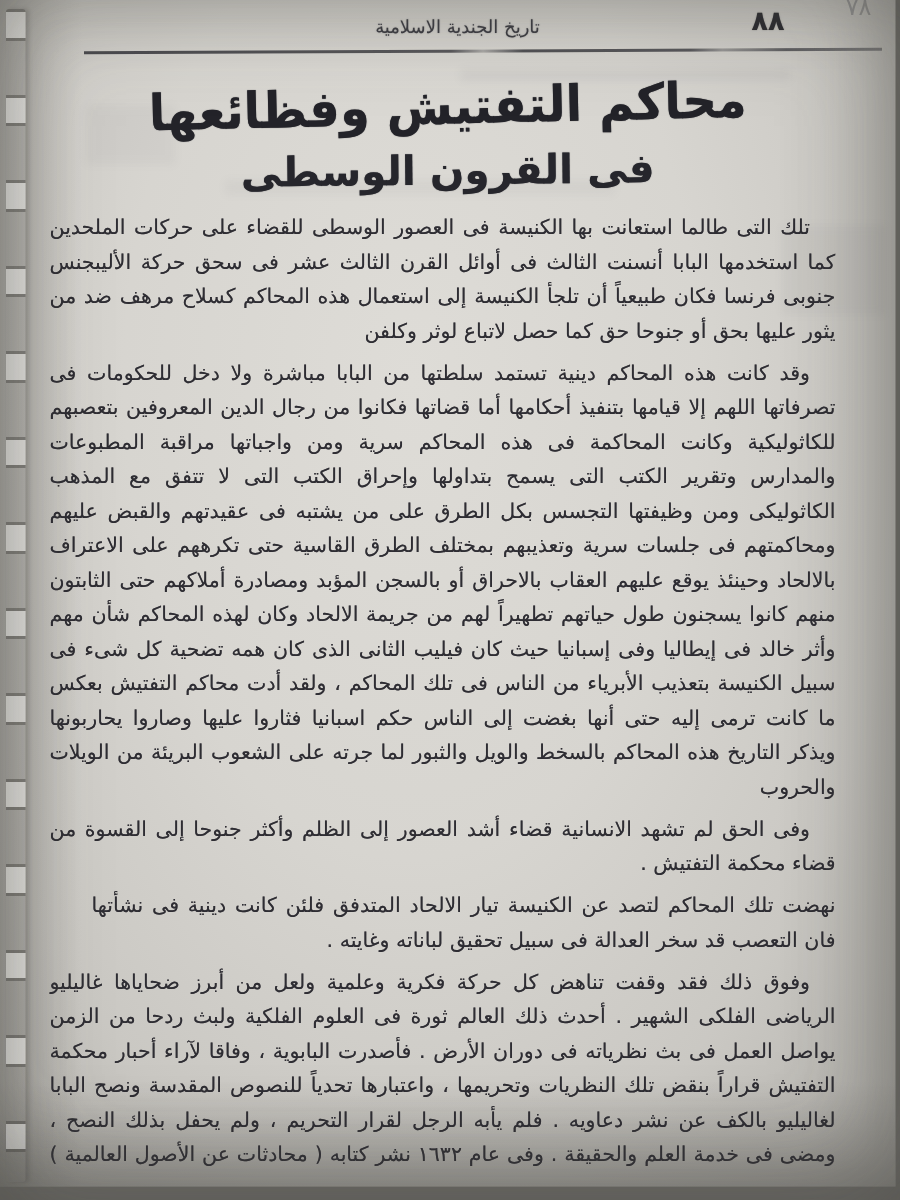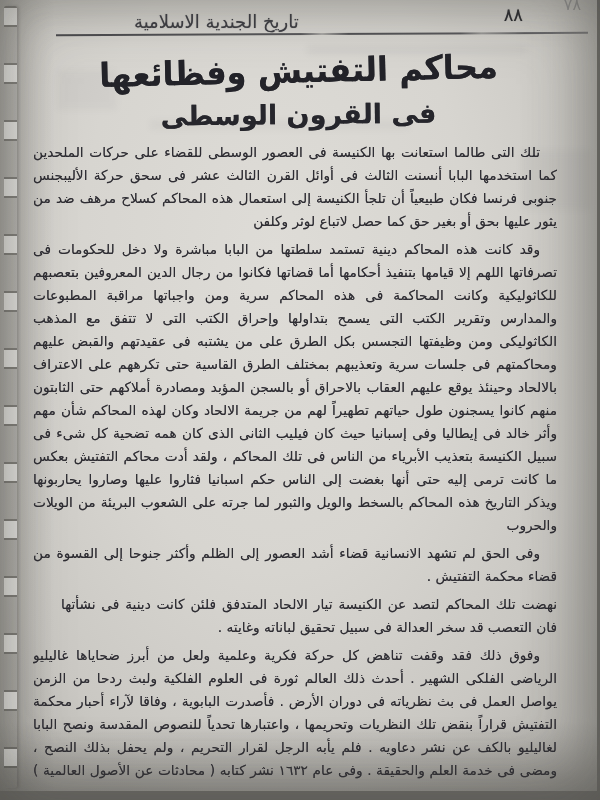--- a/index.html
+++ b/index.html
@@ -29,28 +29,28 @@
       rgba(70,68,64,.55) 0px, rgba(70,68,64,.55) 2px,
       rgba(248,247,244,.92) 2px, rgba(248,247,244,.92) 19px,
       rgba(70,68,64,.55) 19px, rgba(70,68,64,.55) 21px,
       rgba(0,0,0,0) 21px, rgba(0,0,0,0) 57px);
     box-shadow: 2px 0 3px rgba(50,48,46,.25);
     border-radius:2px;
     opacity:.85;
   }
   
   .running-title{
-    position:absolute; top:11px; left:134px; width:310px;
-    text-align:left; direction:rtl;
-    font-size:18px; color:#3d3d43;
+    position:absolute; top:11px; left:150px; width:310px;
+    text-align:center; direction:rtl;
+    font-size:12px; color:#3d3d43;
     text-shadow:0 0 1px rgba(70,70,76,.55);
   }
   .page-num{
     position:absolute; top:4px; right:74px;
-    font-size:18px; font-weight:normal; color:#2b2b30;
+    font-size:18px; font-weight:bold; color:#2b2b30;
     text-shadow:0 0 1px rgba(43,43,48,.5);
   }
   .corner-mark{
     position:absolute; top:-5px; right:16px;
     font-size:16px; color:#55555c; opacity:.4;
   }
   .rule{
     position:absolute; top:33px; left:56px; width:532px; height:2px;
     transform:rotate(-0.25deg);
     background:linear-gradient(90deg,
@@ -110,21 +110,21 @@
 
     <div class="corner-mark">٧٨</div>
 
     <div class="rule"></div>
 
     <div class="ch-line1">محاكم التفتيش وفظائعها</div>
 
     <div class="ch-line2">فى القرون الوسطى</div>
 
     <div class="body-text">
-      <p>تلك التى طالما استعانت بها الكنيسة فى العصور الوسطى للقضاء على حركات الملحدين كما استخدمها البابا أنسنت الثالث فى أوائل القرن الثالث عشر فى سحق حركة الأليبجنس جنوبى فرنسا فكان طبيعياً أن تلجأ الكنيسة إلى استعمال هذه المحاكم كسلاح مرهف ضد من يثور عليها بحق أو بغير حق كما حصل لاتباع لوثر وكلفن</p>
+      <p>تلك التى طالما استعانت بها الكنيسة فى العصور الوسطى للقضاء على حركات الملحدين كما استخدمها البابا أنسنت الثالث فى أوائل القرن الثالث عشر فى سحق حركة الأليبجنس جنوبى فرنسا فكان طبيعياً أن تلجأ الكنيسة إلى استعمال هذه المحاكم كسلاح مرهف ضد من يثور عليها بحق أو جنوحا حق كما حصل لاتباع لوثر وكلفن</p>
       <p>وقد كانت هذه المحاكم دينية تستمد سلطتها من البابا مباشرة ولا دخل للحكومات فى تصرفاتها اللهم إلا قيامها بتنفيذ أحكامها أما قضاتها فكانوا من رجال الدين المعروفين بتعصبهم للكاثوليكية وكانت المحاكمة فى هذه المحاكم سرية ومن واجباتها مراقبة المطبوعات والمدارس وتقرير الكتب التى يسمح بتداولها وإحراق الكتب التى لا تتفق مع المذهب الكاثوليكى ومن وظيفتها التجسس بكل الطرق على من يشتبه فى عقيدتهم والقبض عليهم ومحاكمتهم فى جلسات سرية وتعذيبهم بمختلف الطرق القاسية حتى تكرههم على الاعتراف بالالحاد وحينئذ يوقع عليهم العقاب بالاحراق أو بالسجن المؤبد ومصادرة أملاكهم حتى الثابتون منهم كانوا يسجنون طول حياتهم تطهيراً لهم من جريمة الالحاد وكان لهذه المحاكم شأن مهم وأثر خالد فى إيطاليا وفى إسبانيا حيث كان فيليب الثانى الذى كان همه تضحية كل شىء فى سبيل الكنيسة بتعذيب الأبرياء من الناس فى تلك المحاكم ، ولقد أدت محاكم التفتيش بعكس ما كانت ترمى إليه حتى أنها بغضت إلى الناس حكم اسبانيا فثاروا عليها وصاروا يحاربونها ويذكر التاريخ هذه المحاكم بالسخط والويل والثبور لما جرته على الشعوب البريئة من الويلات والحروب</p>
       <p>وفى الحق لم تشهد الانسانية قضاء أشد العصور إلى الظلم وأكثر جنوحا إلى القسوة من قضاء محكمة التفتيش .</p>
       <p class="noindent">نهضت تلك المحاكم لتصد عن الكنيسة تيار الالحاد المتدفق فلئن كانت دينية فى نشأتها فان التعصب قد سخر العدالة فى سبيل تحقيق لباناته وغايته .</p>
       <p>وفوق ذلك فقد وقفت تناهض كل حركة فكرية وعلمية ولعل من أبرز ضحاياها غاليليو الرياضى الفلكى الشهير . أحدث ذلك العالم ثورة فى العلوم الفلكية ولبث ردحا من الزمن يواصل العمل فى بث نظرياته فى دوران الأرض . فأصدرت البابوية ، وفاقا لآراء أحبار محكمة التفتيش قراراً بنقض تلك النظريات وتحريمها ، واعتبارها تحدياً للنصوص المقدسة ونصح البابا لغاليليو بالكف عن نشر دعاويه . فلم يأبه الرجل لقرار التحريم ، ولم يحفل بذلك النصح ، ومضى فى خدمة العلم والحقيقة . وفى عام ١٦٣٢ نشر كتابه ( محادثات عن الأصول العالمية ) فأحدث صدوره رجة عظيمة واستقبلته دوائر العلم والفكر</p>
     </div>
 
   </div>
 
   <div class="binding"></div>
   <div class="vignette"></div>

